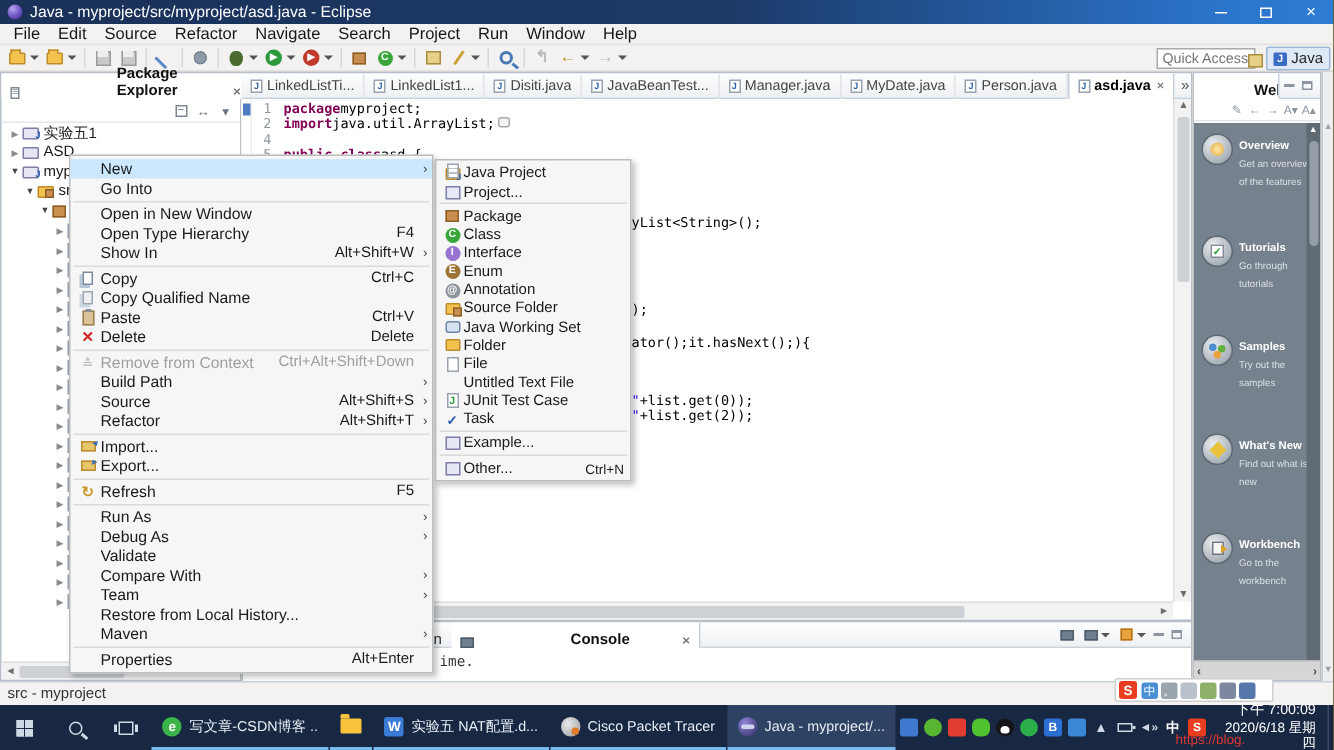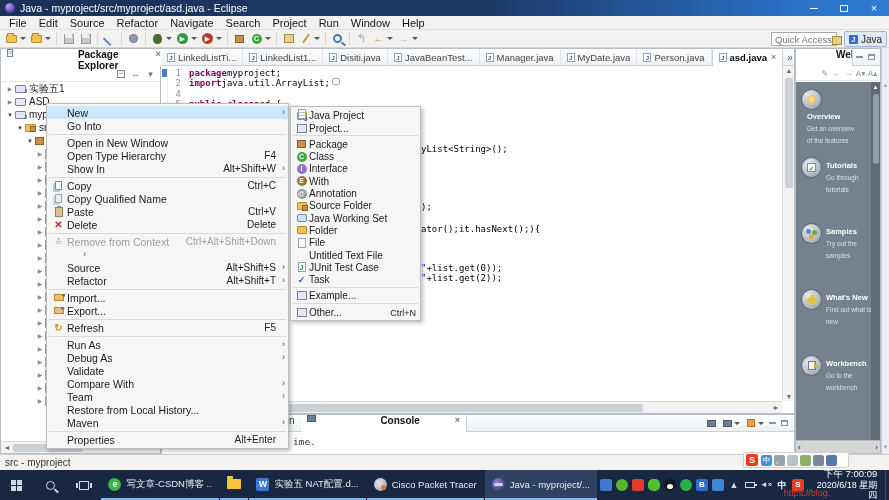--- a/index.html
+++ b/index.html
@@ -55,21 +55,21 @@
   .persp{ position:absolute; right:2px; top:31px; display:flex; align-items:center; height:16px;
     background:#dfe9f5; border:1px solid #9db8d8; border-radius:2px; padding:0 4px; }
   .persp-ico{ width:9px; height:9px; background:#3b6cc4; color:#fff; font:bold 7px/9px "Liberation Sans",sans-serif; text-align:center; margin-right:3px; border-radius:1px;}
   .persp-label{ font-size:10px; color:#222; }
   .persp-open{ position:absolute; right:44px; top:33px; }
 
   
   .panel{ position:absolute; background:#fff; border:1px solid #b6bfc9; }
   .view-tabrow{ height:17px; background:linear-gradient(#fdfdfd,#eef1f4); border-bottom:1px solid #c9d2da;
      display:flex; align-items:center; }
-  .vtab{ display:flex; align-items:flex-start; height:17px; padding:0 6px; font-size:10px; color:#333;gap:31px; }
+  .vtab{ display:flex; align-items:flex-end; height:17px; padding:0 6px; font-size:10px; color:#333;gap:31px; }
   .vtab.active{ background:#fff; border-right:1px solid #c9d2da; font-weight:bold; color:#111;}
   .vtab .x{ margin-left:4px; color:#777; font-size:9px; }
   .minmax{ margin-left:auto; display:flex; align-items:center; padding-right:3px;}
   .mm{ width:12px; height:10px; display:flex; align-items:center; justify-content:center; }
   .mm .bar{ width:7px; height:2px; background:#8a95a1;}
   .mm .box{ width:7px; height:6px; border:1px solid #8a95a1; border-top-width:2px;}
 
   
   .pkg{ left:0; top:48px; width:161px; height:406px; }
   .pkg-toolbar{ height:16px; border-bottom:1px solid #e3e7ec; display:flex; align-items:center; justify-content:flex-end; padding-right:3px;}
@@ -648,21 +648,21 @@
       </div>
     </div>
     <div class="wel-toolbar">
       <span class="wti">✎</span>
       <span class="wti">←</span>
       <span class="wti">→</span>
       <span class="wti">A▾</span>
       <span class="wti">A▴</span>
     </div>
     <div class="wel-body">
-      <div class="wel-item" style="top:8px;flex-direction:column;">
+      <div class="wel-item" style="top:8px;">
         <span class="wcirc">
             <span class="ov-core"></span>
           </span>
         <span class="wtext"><span class="wtitle">Overview</span><br><span class="wdesc">Get an overview of the features</span></span>
       </div>
       <div class="wel-item" style="top:76px;">
         <span class="wcirc">
             <span class="tu-board">✓</span>
           </span>
         <span class="wtext"><span class="wtitle">Tutorials</span><br><span class="wdesc">Go through tutorials</span></span>
@@ -773,20 +773,21 @@
       </div>
     <div class="csep"></div>
     <div class="cmi dis">
         <span class="ci ic-rem">≛</span>
         <span class="cl">Remove from Context</span>
         <span class="ca">Ctrl+Alt+Shift+Down</span>
         <span class="cr"></span>
       </div>
     <div class="cmi">
         <span class="ci"></span>
+        <span class="cl">Build Path</span>
         <span class="ca"></span>
         <span class="cr arr"></span>
       </div>
     <div class="cmi">
         <span class="ci"></span>
         <span class="cl">Source</span>
         <span class="ca">Alt+Shift+S</span>
         <span class="cr arr"></span>
       </div>
     <div class="cmi">
@@ -905,21 +906,21 @@
         <span class="si">
           <i class="lc purple">I</i>
         </span>
         <span class="sl">Interface</span>
         <span class="sa2"></span>
       </div>
     <div class="smi">
         <span class="si">
           <i class="lc brown">E</i>
         </span>
-        <span class="sl">With</span>
+        <span class="sl">Enum</span>
         <span class="sa2"></span>
       </div>
     <div class="smi">
         <span class="si">
           <i class="lc gray">@</i>
         </span>
         <span class="sl">Annotation</span>
         <span class="sa2"></span>
       </div>
     <div class="smi">

